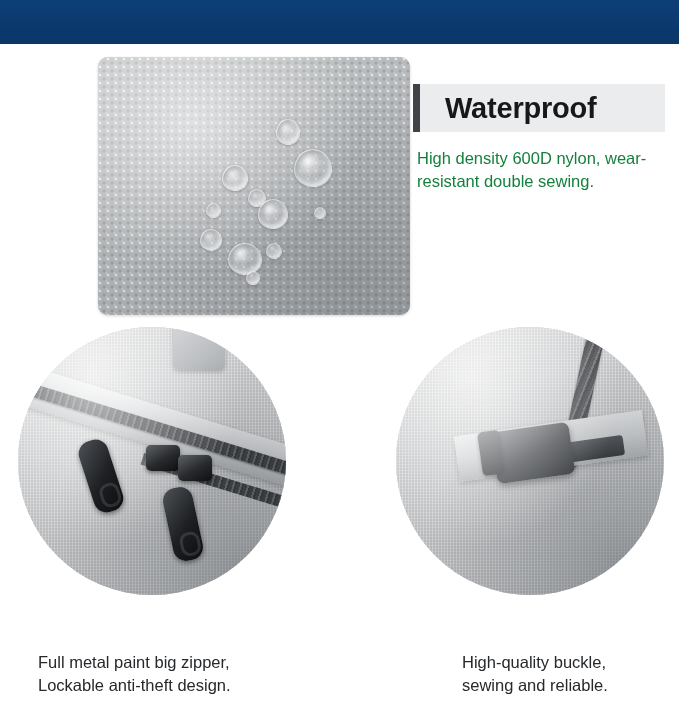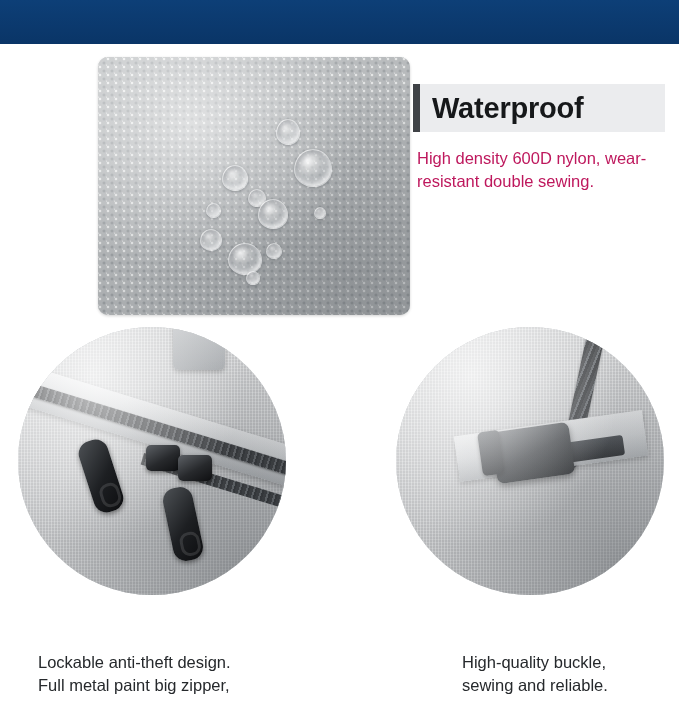--- a/index.html
+++ b/index.html
@@ -96,32 +96,32 @@
   .wp-title-bar {
     width: 7px;
     height: 48px;
     background: #3f4246;
     flex: 0 0 auto;
   }
   .wp-title {
     font-size: 29px;
     font-weight: bold;
     color: #16181a;
-    padding-left: 12px;
+    padding-left: 25px;
     letter-spacing: -0.2px;
     white-space: nowrap;
   }
   .wp-desc {
     position: absolute;
     left: 417px;
     top: 147px;
     width: 250px;
     font-size: 16.5px;
     line-height: 23px;
-    color: #be185d;
+    color: #15803d;
   }
 
   
   .circle {
     position: absolute;
     width: 268px;
     height: 268px;
     border-radius: 50%;
     overflow: hidden;
     background: #d5d7d9;
@@ -334,21 +334,21 @@
     <div class="bag-surface"></div>
     <div class="cord"></div>
     <div class="strap"></div>
     <div class="buckle-tail"></div>
     <div class="buckle-body"></div>
     <div class="buckle-prong"></div>
     <div class="bag-shade"></div>
   </div>
 
   <div class="caption caption-left">
+    <div>Full metal paint big zipper,</div>
     <div>Lockable anti-theft design.</div>
-    <div>Full metal paint big zipper,</div>
   </div>
   <div class="caption caption-right">
     <div>High-quality buckle,</div>
     <div>sewing and reliable.</div>
   </div>
 
 </div>
 
 </body></html>

